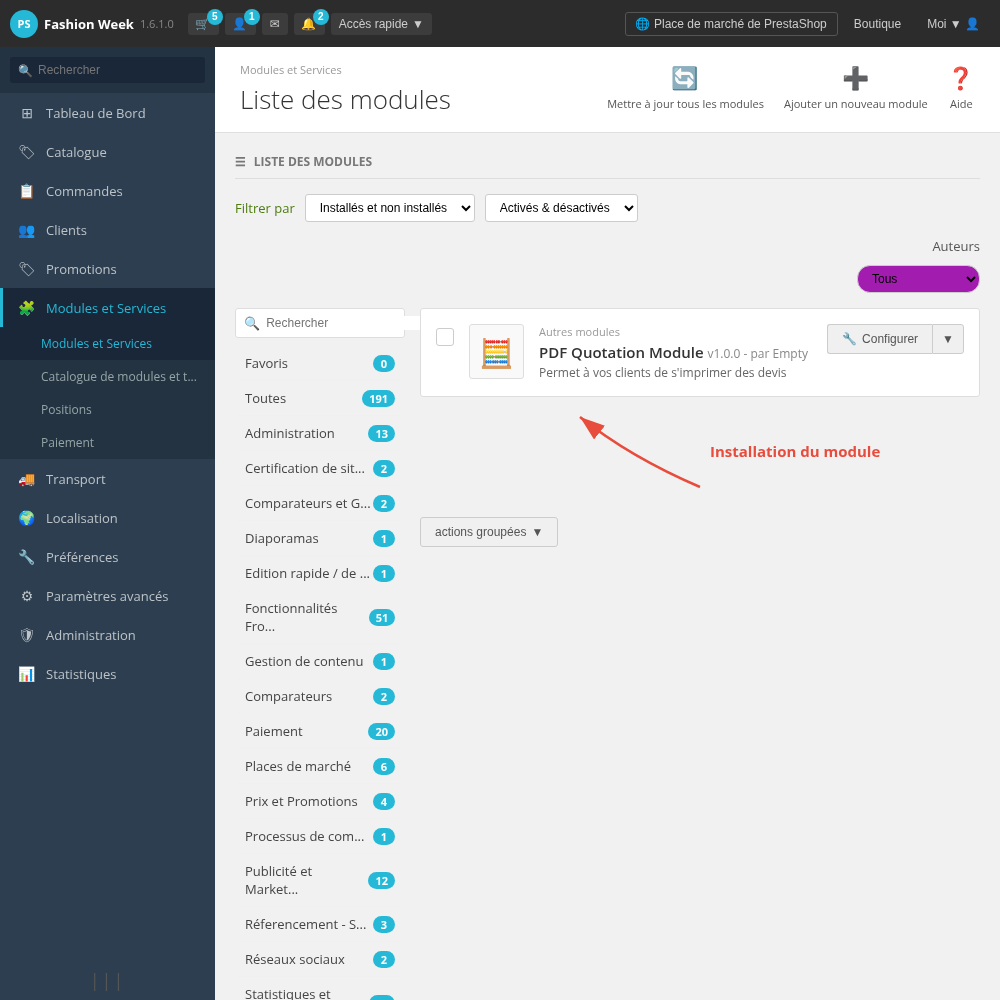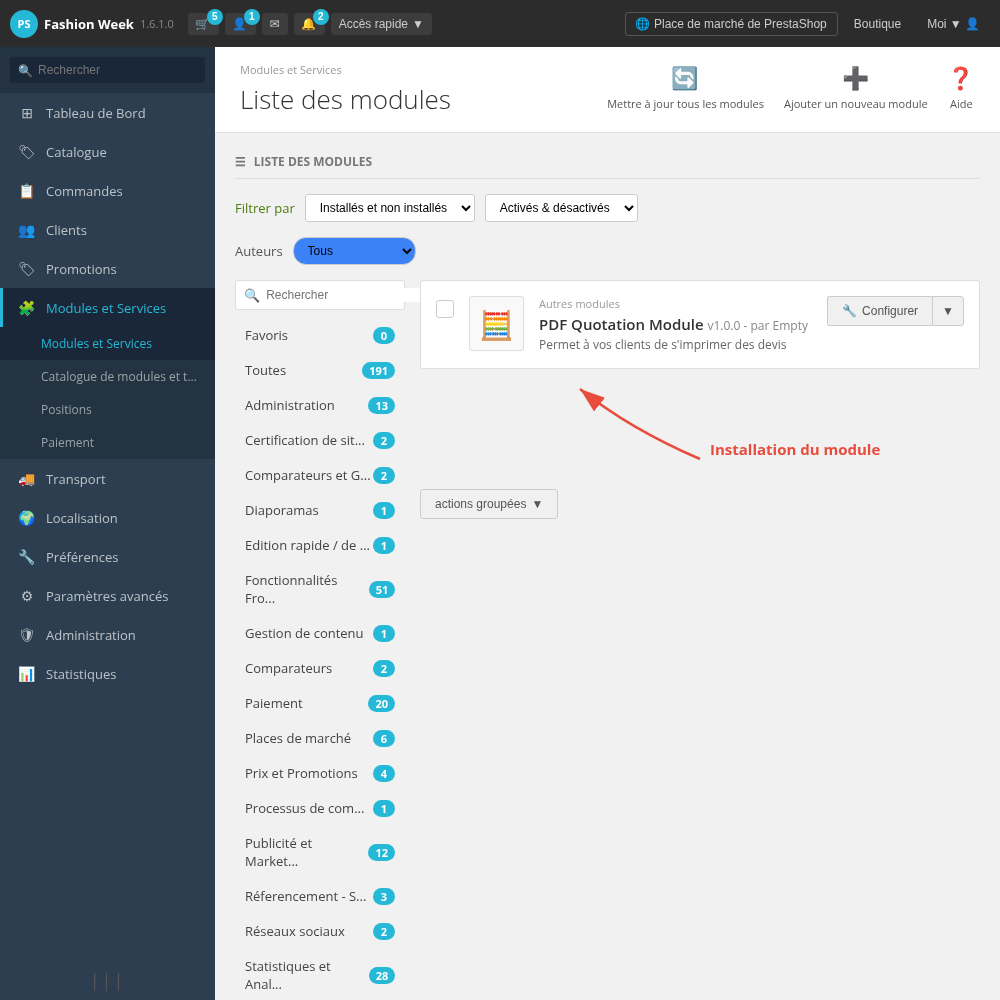--- a/index.html
+++ b/index.html
@@ -102,26 +102,26 @@
     
     .filter-bar {
       display: flex; align-items: center; gap: 10px; margin-bottom: 15px; flex-wrap: wrap;
     }
     .filter-bar label { font-size: 13px; color: #4d7c0f; }
     .filter-bar select {
       border: 1px solid #ccc; border-radius: 3px; padding: 5px 10px; font-size: 12px;
       background: #fff; cursor: pointer;
     }
     .auteurs-bar {
-      display: flex; align-items: center; gap: 10px; margin-bottom: 15px;
+      display: flex; align-items: flex-end; gap: 10px; margin-bottom: 15px; flex-direction: column;
     }
     .auteurs-bar label { font-size: 13px; color: #555; }
     .auteurs-bar select {
       border: 1px solid #ccc; border-radius: 13px; padding: 5px 28px 5px 10px; font-size: 12px;
-      background: #3b82f6; cursor: pointer; min-width: 120px;
+      background: #a21caf; cursor: pointer; min-width: 120px;
     }
 
     
     .two-col { display: flex; gap: 15px; }
 
     
     .category-list { width: 170px; flex-shrink: 0; }
     .cat-item {
       display: flex; align-items: center; justify-content: space-between;
       padding: 8px 10px; cursor: pointer; border-radius: 3px; font-size: 13px; color: #444;
@@ -463,21 +463,21 @@
 
             <div style="position: relative; margin-top: -5px; margin-bottom: 10px; height: 100px;">
               <svg width="200" height="90" style="position: absolute; left: 130px; top: 0;">
                 <defs>
                   <marker id="arrowhead" markerWidth="10" markerHeight="7" refX="10" refY="3.5" orient="auto">
                     <polygon points="0 0, 10 3.5, 0 7" fill="#e74c3c"></polygon>
                   </marker>
                 </defs>
                 <path d="M 150,80 Q 80,50 30,10" stroke="#e74c3c" stroke-width="2.5" fill="none" marker-end="url(#arrowhead)"></path>
               </svg>
-              <div style="position: absolute; left: 290px; top: 60px; color: #e74c3c; font-size: 15px; font-weight: bold; white-space: nowrap;">Installation du module</div>
+              <div style="position: absolute; left: 290px; top: 34px; color: #e74c3c; font-size: 15px; font-weight: bold; white-space: nowrap;">Installation du module</div>
             </div>
 
             <div class="actions-bar">
               <button class="btn-actions">
                 <span>actions groupées</span>
                 <span>▼</span>
               </button>
             </div>
           </div>
         </div>

